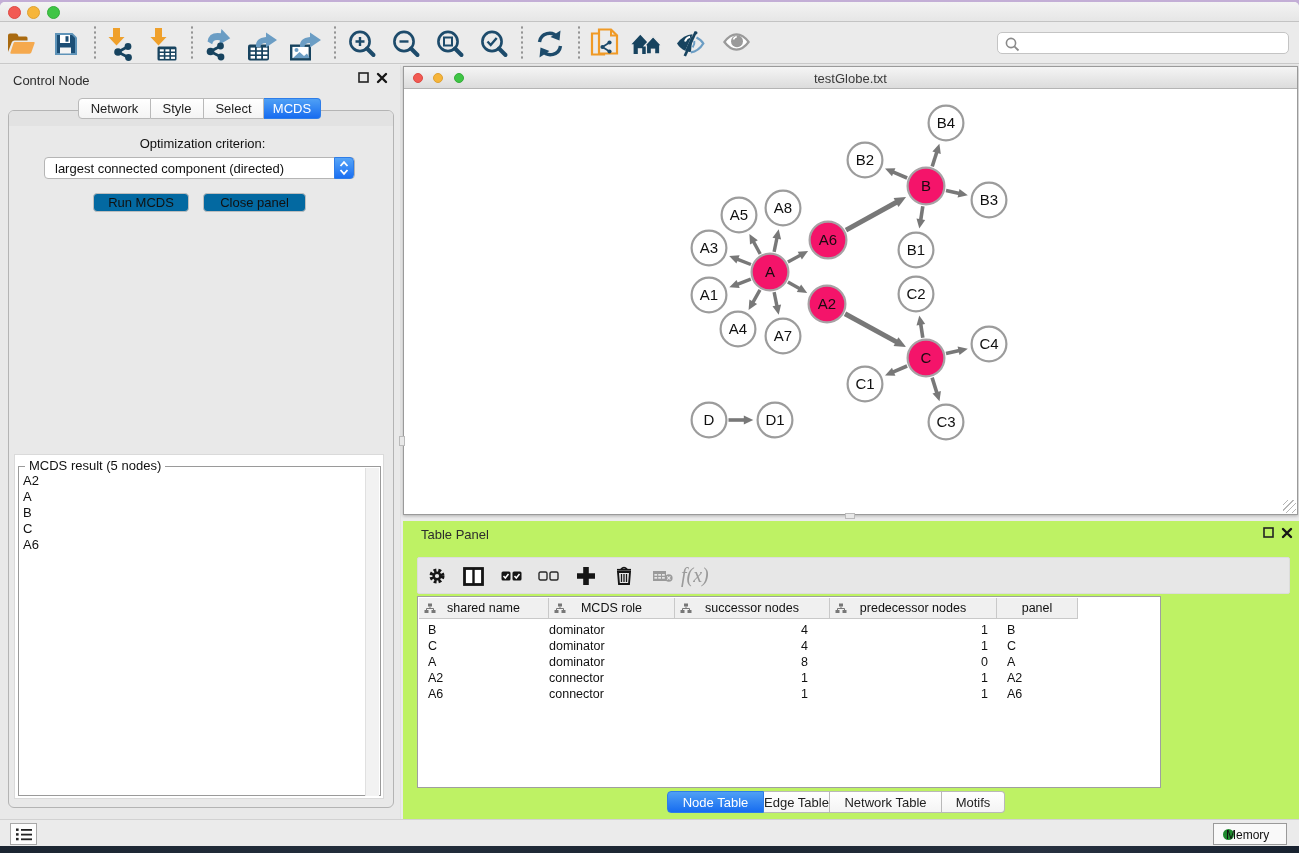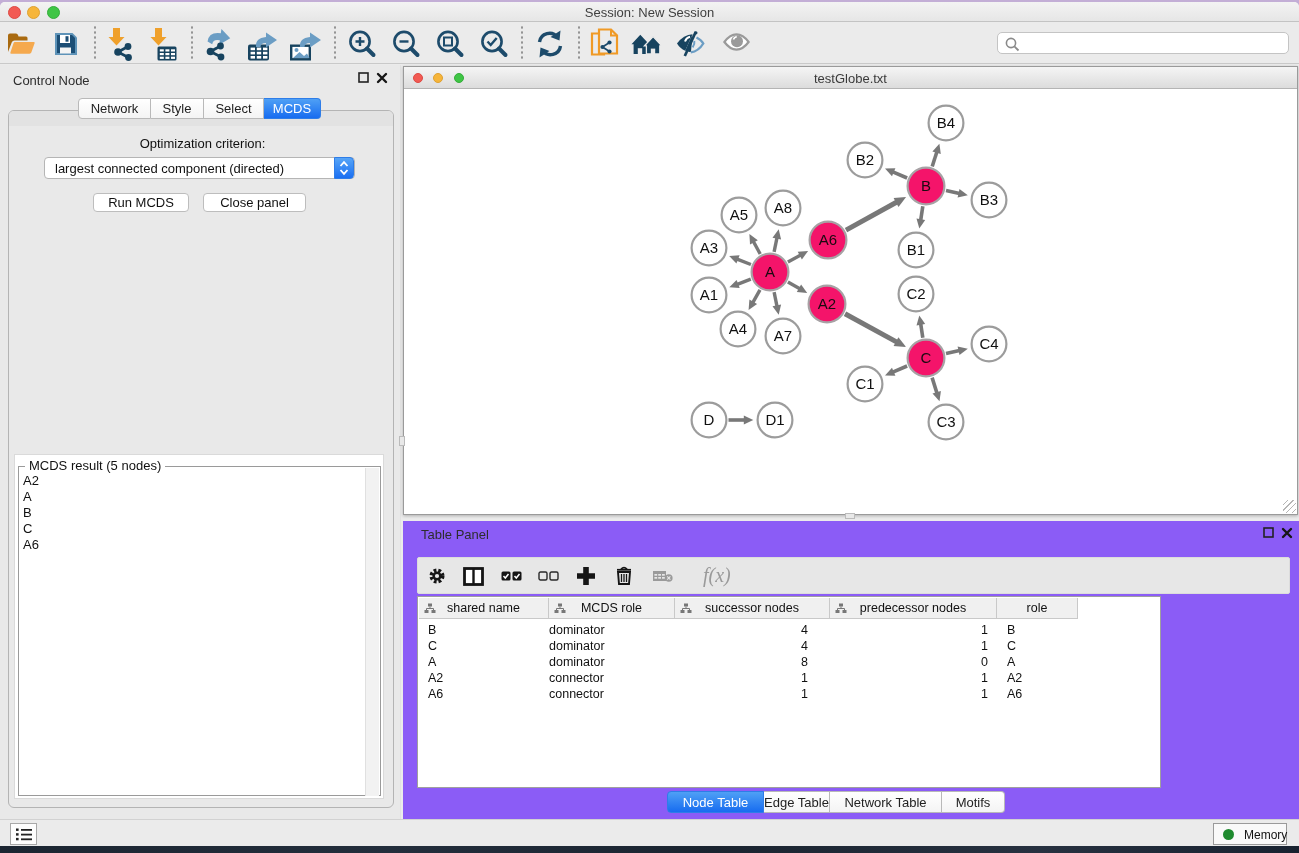--- a/index.html
+++ b/index.html
@@ -36,21 +36,21 @@
 .segtab.last { border-radius:0 4px 4px 0; }
 .segtab.sel { background:linear-gradient(#4fa0f5,#176cf0); border-color:#2e7de8; color:#fff; }
 
 #cpcontent { position:absolute; left:8px; top:45px; width:386px; height:698px; border:1px solid #b4b4b4; border-radius:6px; }
 #cpcontent .topband { position:absolute; left:0; top:0; width:100%; height:15px; background:#e2e2e2; border-radius:5px 5px 0 0; }
 #optlabel { position:absolute; left:0; top:25px; width:387px; text-align:center; font-size:13px; color:#111; }
 #dropdown { position:absolute; left:35px; top:46px; width:311px; height:22px; background:#fff; border:1px solid #b5b5b5; border-radius:4px; }
 #dropdown .dtext { position:absolute; left:10px; top:3px; font-size:13px; color:#111; }
 #dropdown .stepper { position:absolute; right:0; top:-1px; width:20px; height:22px; border-radius:0 4px 4px 0;
   background:linear-gradient(#57a5f7,#1a6ff2); border:1px solid #2e7de8; }
-.btn { position:absolute; height:19px; background:#ffffff; border:1px solid #bdbdbd; border-radius:4px;
+.btn { position:absolute; height:19px; background:#0369a1; border:1px solid #bdbdbd; border-radius:4px;
   font-size:13px; color:#111; text-align:center; }
 
 #resultbox { position:absolute; left:14px; top:389px; width:370px; height:345px; background:#fff; border:1px solid #dadada; }
 #fieldset { position:absolute; left:3px; top:11px; width:363px; height:330px; border:1px solid #9a9a9a; }
 #fieldlegend { position:absolute; left:6px; top:-9px; background:#fff; padding:0 4px; font-size:13px; color:#111; }
 #resultlist { position:absolute; left:4px; top:6px; font-size:13px; color:#111; line-height:16px; }
 #resultscroll { position:absolute; right:1px; top:1px; width:14px; height:328px; background:#f2f2f2; border-left:1px solid #e0e0e0; }
 
 #netwin { position:absolute; left:403px; top:64px; width:895px; height:449px; background:#fff;
   border:1px solid #9a9a9a; box-shadow:0 1px 3px rgba(0,0,0,0.25); }
@@ -59,46 +59,45 @@
 #nettitle .title { position:absolute; width:100%; text-align:center; top:4px; font-size:13px; color:#3a3a3a; }
 .ntl { position:absolute; top:6px; width:10px; height:10px; border-radius:50%; }
 .ntl.r { left:9px;  background:#f25a53; border:1px solid #dd4a44; }
 .ntl.y { left:29px; background:#f6b53a; border:1px solid #dfa131; }
 .ntl.g { left:50px; background:#3fc545; border:1px solid #35ad3b; }
 #graphsvg { position:absolute; left:0; top:23px; }
 #resizegrip { position:absolute; right:1px; bottom:1px; width:13px; height:13px;
   background:repeating-linear-gradient(135deg, rgba(0,0,0,0) 0 3px, #b5b5b5 3px 4px); }
 .edgehandle { position:absolute; background:#e8e8e8; border:1px solid #bbb; }
 
-#tpanel { position:absolute; left:403px; top:519px; width:896px; height:298px; background:#8b5cf6; }
+#tpanel { position:absolute; left:403px; top:519px; width:896px; height:298px; background:#bef264; }
 #tpanel .hdr { position:absolute; left:18px; top:6px; font-size:13px; color:#2d2d2d; }
 #ttoolbar { position:absolute; left:14px; top:36px; width:873px; height:37px; background:#e7e7e7; border:1px solid #dcdcdc; border-radius:2px; }
 #tablebox { position:absolute; left:14px; top:75px; width:744px; height:192px; background:#fff; border:1px solid #9f9f9f; }
 #thead { position:absolute; left:0px; top:0px; height:21px; background:#f0f0f0; border-bottom:1px solid #c9c9c9; font-size:12.5px; color:#111; }
 .thcell { position:absolute; top:0; height:21px; border-right:1px solid #c9c9c9; }
 .thcell span { position:absolute; width:100%; text-align:center; top:3px; }
 .thicon { position:absolute; left:5px; top:5px; }
 .trow { position:absolute; font-size:12.5px; color:#111; }
 
 #btabs { left:264px; top:270px; }
 
 #statusbar { position:absolute; left:0; top:817px; width:1299px; height:29px; background:#ebebeb; border-top:1px solid #d2d2d2; }
 #listbtn { position:absolute; left:10px; top:3px; width:27px; height:22px; background:#fdfdfd; border:1px solid #a8a8a8; }
 #membtn { position:absolute; right:12px; top:3px; width:74px; height:22px; background:#f9f9f9; border:1px solid #9a9a9a; font-size:12px; color:#111; }
 #membtn .dot { position:absolute; left:9px; top:5px; width:11px; height:11px; border-radius:50%; background:#1e8a2e; }
-#membtn .lbl { position:absolute; left:30px; top:4px; }
+#membtn .lbl { position:absolute; left:12px; top:4px; }
 </style>
 </head>
 <body>
 <div id="appwin">
 <div id="titlebar">
   <div class="tl r"></div>
       <div class="tl y"></div>
       <div class="tl g"></div>
-  <div class="title">Session: New Session</div>
 </div>
 <div id="toolbar">
 
   <svg class="ticon" style="left:7px;top:10px" width="28" height="22" viewBox="0 0 28 22">
     <path d="M1 20 L1 3.5 Q1 1.5 3 1.5 L9 1.5 Q10.5 1.5 11 3 L11.5 4.5 L19 4.5 Q20.5 4.5 20.5 6 L20.5 8.5 L7.5 8.5 Q5.5 8.5 4.8 10.2 Z" fill="#a96a10"></path>
     <path d="M7.8 10 L26.8 10 Q28 10 27.6 11.2 L24.3 20.6 Q23.9 21.7 22.6 21.7 L4.3 21.7 Q3 21.7 3.4 20.5 L6.5 11.2 Q6.9 10 7.8 10 Z" fill="#f5a94e"></path>
   </svg>
 
   <svg class="ticon" style="left:54px;top:10px" width="24" height="24" viewBox="0 0 24 24">
     <path d="M1 1 h17.5 l4.5 4.5 v17.5 h-22 z" fill="#5e93b8"></path>
@@ -429,21 +428,21 @@
             <rect x="6.2" y="4" width="2.8" height="1.7"></rect>
             <rect x="10" y="4" width="2.8" height="1.7"></rect>
         <rect x="2.4" y="7" width="2.8" height="1.7"></rect>
             <rect x="6.2" y="7" width="2.8" height="1.7"></rect>
             <rect x="10" y="7" width="2.8" height="1.7"></rect>
       </g>
       <circle cx="16.8" cy="8" r="3.8" fill="#9a9a9a"></circle>
       <path d="M15.2 6.4 l3.2 3.2 M18.4 6.4 l-3.2 3.2" stroke="#e7e7e7" stroke-width="1.2"></path>
     </svg>
 
-    <div style="position:absolute;left:285px;top:6px;font-family:'Liberation Serif',serif;font-style:italic;font-size:20px;color:#9a9a9a;">f(x)</div>
+    <div style="position:absolute;left:263px;top:6px;font-family:'Liberation Serif',serif;font-style:italic;font-size:20px;color:#9a9a9a;">f(x)</div>
   </div>
   <div id="tablebox">
     <div id="thead" style="left:1px; top:1px; width:659px;">
       <div class="thcell" style="left:0; width:130px;">
             <svg class="thicon" width="12" height="11" viewBox="0 0 12 11">
               <rect x="4" y="0.5" width="4" height="3" fill="#777"></rect>
               <rect x="0.5" y="7" width="4" height="3" fill="#777"></rect>
               <rect x="7.5" y="7" width="4" height="3" fill="#777"></rect>
               <path d="M6 3.5 v2 M2.5 7 v-1.5 h7 V7" stroke="#777" stroke-width="1" fill="none"></path>
             </svg>
@@ -470,21 +469,21 @@
       <div class="thcell" style="left:411px; width:167px;">
             <svg class="thicon" width="12" height="11" viewBox="0 0 12 11">
               <rect x="4" y="0.5" width="4" height="3" fill="#777"></rect>
               <rect x="0.5" y="7" width="4" height="3" fill="#777"></rect>
               <rect x="7.5" y="7" width="4" height="3" fill="#777"></rect>
               <path d="M6 3.5 v2 M2.5 7 v-1.5 h7 V7" stroke="#777" stroke-width="1" fill="none"></path>
             </svg>
             <span>predecessor nodes</span>
           </div>
       <div class="thcell" style="left:578px; width:81px;">
-            <span>role</span>
+            <span>panel</span>
           </div>
     </div>
     <div class="trow" style="left:10px; top:25px; line-height:16px;">B<br>C<br>A<br>A2<br>A6</div>
     <div class="trow" style="left:131px; top:25px; line-height:16px;">dominator<br>dominator<br>dominator<br>connector<br>connector</div>
     <div class="trow" style="left:330px; top:25px; line-height:16px; width:60px; text-align:right;">4<br>4<br>8<br>1<br>1</div>
     <div class="trow" style="left:510px; top:25px; line-height:16px; width:60px; text-align:right;">1<br>1<br>0<br>1<br>1</div>
     <div class="trow" style="left:589px; top:25px; line-height:16px;">B<br>C<br>A<br>A2<br>A6</div>
   </div>
   <div class="segtabs" id="btabs" style="height:22px;">
     <div class="segtab sel first" style="width:97px">Node Table</div>

